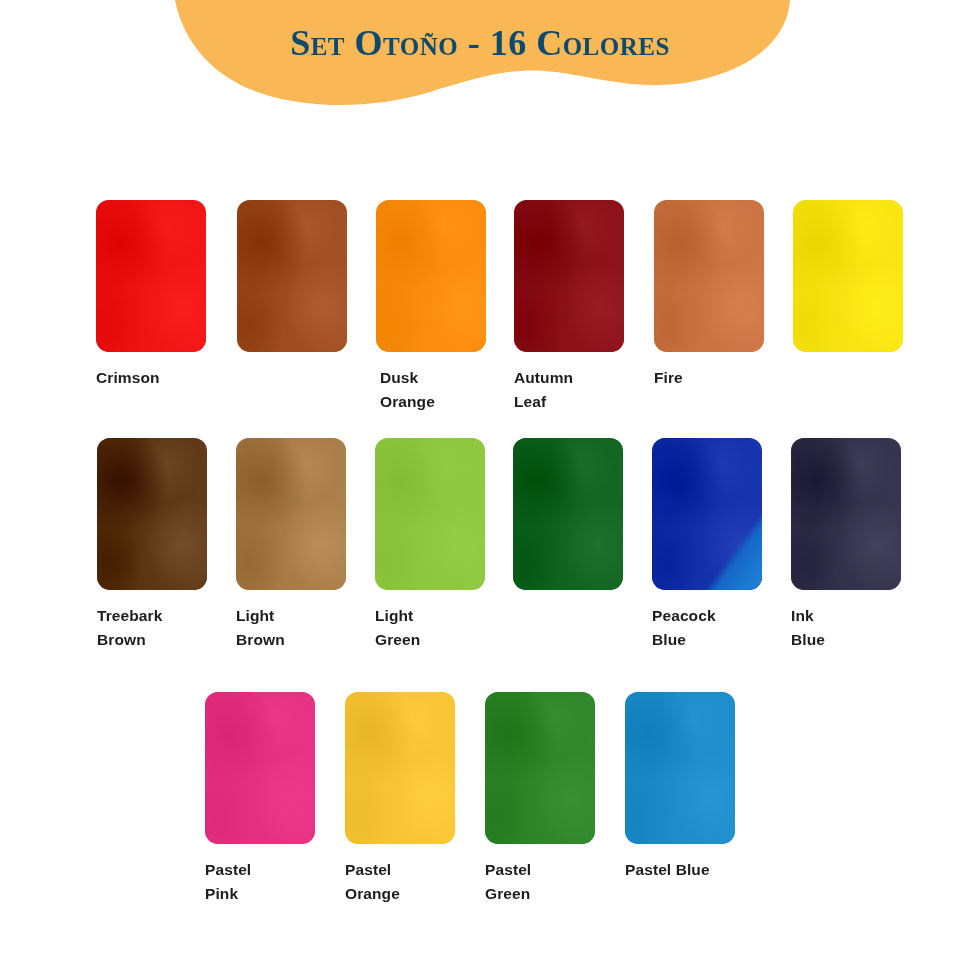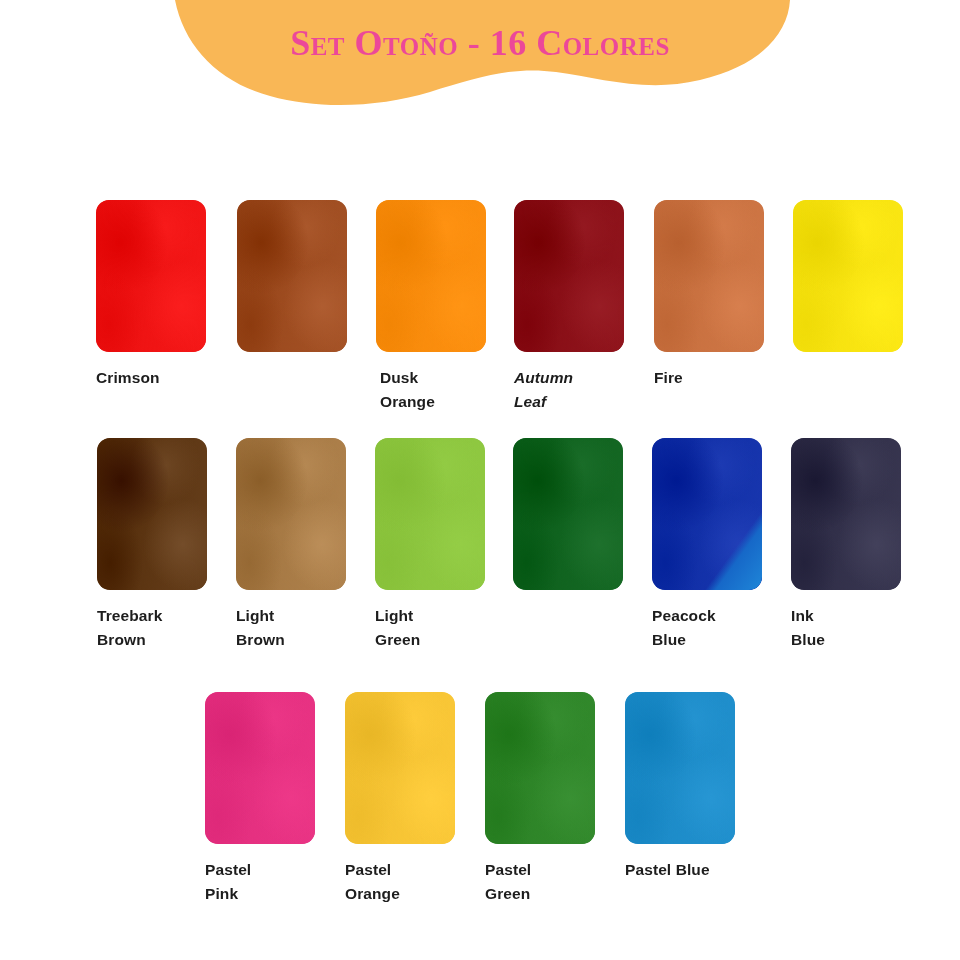--- a/index.html
+++ b/index.html
@@ -85,21 +85,21 @@
     letter-spacing: 0.1px;
   }
 
   
   .nudge-r1c1 .swatch-chip { margin-left: 0px; }
   .nudge-r1c2 .swatch-chip { margin-left: 7px; }
   .nudge-r1c2 .swatch-label { margin-left: 7px; }
   .nudge-r1c3 .swatch-chip { margin-left: 12px; }
   .nudge-r1c3 .swatch-label { margin-left: 16px; }
   .nudge-r1c4 .swatch-chip { margin-left: 16px; }
-  .nudge-r1c4 .swatch-label { margin-left: 16px; font-style: italic; }
+  .nudge-r1c4 .swatch-label { margin-left: 16px; }
   .nudge-r1c5 .swatch-chip { margin-left: 22px; }
   .nudge-r1c5 .swatch-label { margin-left: 22px; }
   .nudge-r1c6 .swatch-chip { margin-left: 27px; }
   .nudge-r1c6 .swatch-label { margin-left: 27px; }
 
   .nudge-r2c2 .swatch-chip { margin-left: 5px; }
   .nudge-r2c2 .swatch-label { margin-left: 5px; }
   .nudge-r2c3 .swatch-chip { margin-left: 10px; }
   .nudge-r2c3 .swatch-label { margin-left: 10px; }
   .nudge-r2c4 .swatch-chip { margin-left: 14px; }
@@ -123,21 +123,21 @@
   <svg id="banner-shape" viewBox="0 0 960 120" preserveAspectRatio="none">
     <path id="banner-path" d="M 175 0
              L 790 0
              C 788 34, 760 66, 700 80
              C 646 93, 600 78, 556 72
              C 512 66, 476 78, 430 92
              C 380 107, 320 110, 270 96
              C 218 82, 184 46, 175 0
              Z" fill="#F9B756"></path>
   </svg>
-  <div id="banner-title" style="color: #ec4899;">Set Otoño - 16 Colores</div>
+  <div id="banner-title" style="color: #0c4a6e;">Set Otoño - 16 Colores</div>
 </div>
 
 <div class="swatch-row" id="swatch-row-1">
 
   <div class="swatch-cell nudge-r1c1">
     <div class="swatch-chip" id="chip-crimson" style="background: rgb(239, 19, 19);">
       <div class="tex" style="background: radial-gradient(70% 55% at 22% 28%, rgb(223, 3, 3) 0%, rgba(0, 0, 0, 0) 62%), radial-gradient(60% 50% at 78% 70%, rgb(250, 30, 30) 0%, rgba(0, 0, 0, 0) 60%), radial-gradient(55% 45% at 62% 18%, rgb(247, 27, 27) 0%, rgba(0, 0, 0, 0) 58%), radial-gradient(50% 60% at 12% 82%, rgb(229, 9, 9) 0%, rgba(0, 0, 0, 0) 60%), linear-gradient(100deg, rgb(233, 13, 13) 0%, rgba(0, 0, 0, 0) 45%, rgb(244, 24, 24) 100%);"></div>
     </div>
     <div class="swatch-label" style="white-space: pre-line;">Crimson</div>
   </div>

